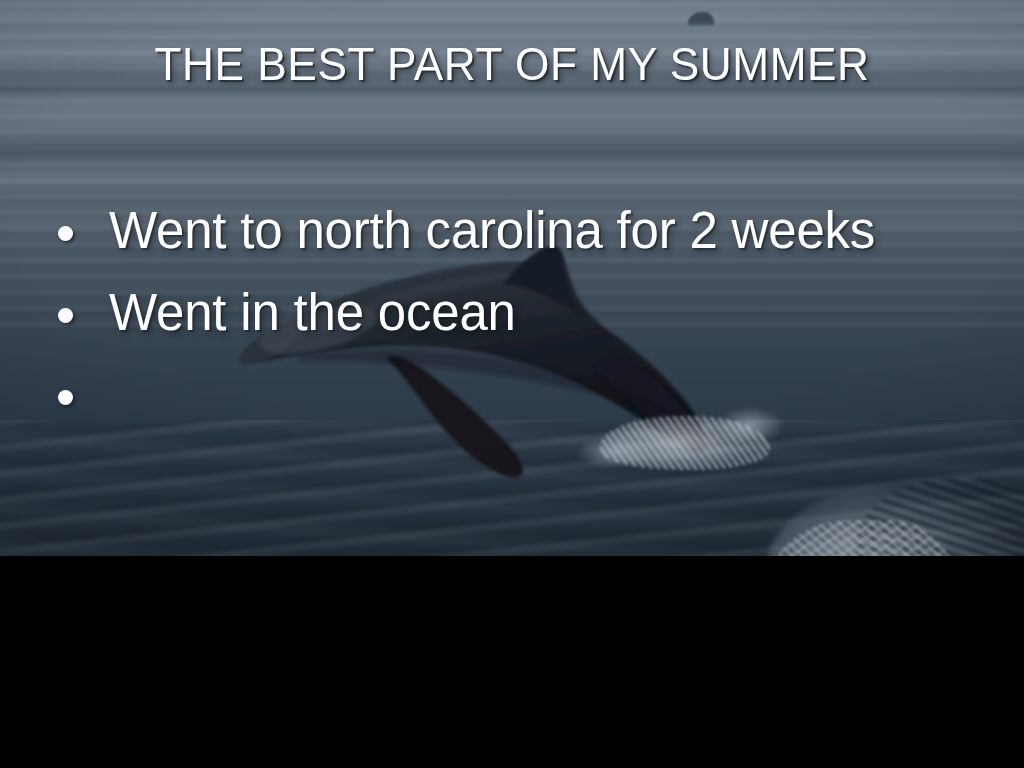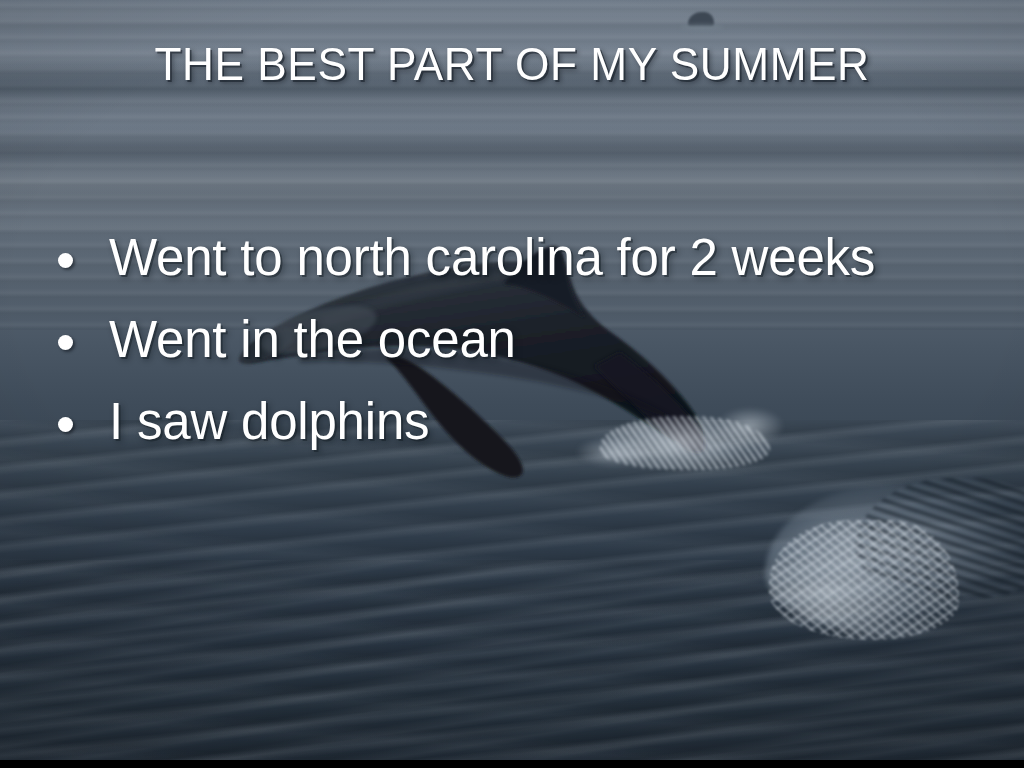--- a/index.html
+++ b/index.html
@@ -8,21 +8,21 @@
   html, body {
     width:1024px; height:768px;
     overflow:hidden;
     background:#000;
     font-family:"Liberation Sans", sans-serif;
   }
 
   
   #slide {
     position:relative;
-    width:1024px; height:760px;
+    width:1024px; height:556px;
     overflow:hidden;
     text-decoration:underline;
   }
 
   
   .ocean-base {
     position:absolute; inset:0;
     background:
       linear-gradient(to bottom,
         #6e7a88 0%,
@@ -212,21 +212,20 @@
     text-shadow:
       2px 2px 0 rgba(20,28,36,.55),
       3px 3px 5px rgba(10,16,22,.45);
     white-space:nowrap;
   }
 
   .bullet-list {
     position:absolute;
     left:58px; top:204px;
     width:950px;
-    margin-top:27px;
   }
   .bullet-item {
     display:flex;
     align-items:flex-start;
     margin-bottom:24px;
     min-height:58px;
   }
   .bullet-dot {
     flex:0 0 auto;
     width:15px; height:15px;
@@ -393,18 +392,17 @@
       <span class="bullet-text">Went to north carolina for 2 weeks</span>
     </div>
 
     <div class="bullet-item">
       <span class="bullet-dot"></span>
       <span class="bullet-text">Went in the ocean</span>
     </div>
 
     <div class="bullet-item">
       <span class="bullet-dot"></span>
-      <span class="bullet-text">I saw dolphins</span>
     </div>
 
   </div>
 
 </div>
 
 </body></html>

